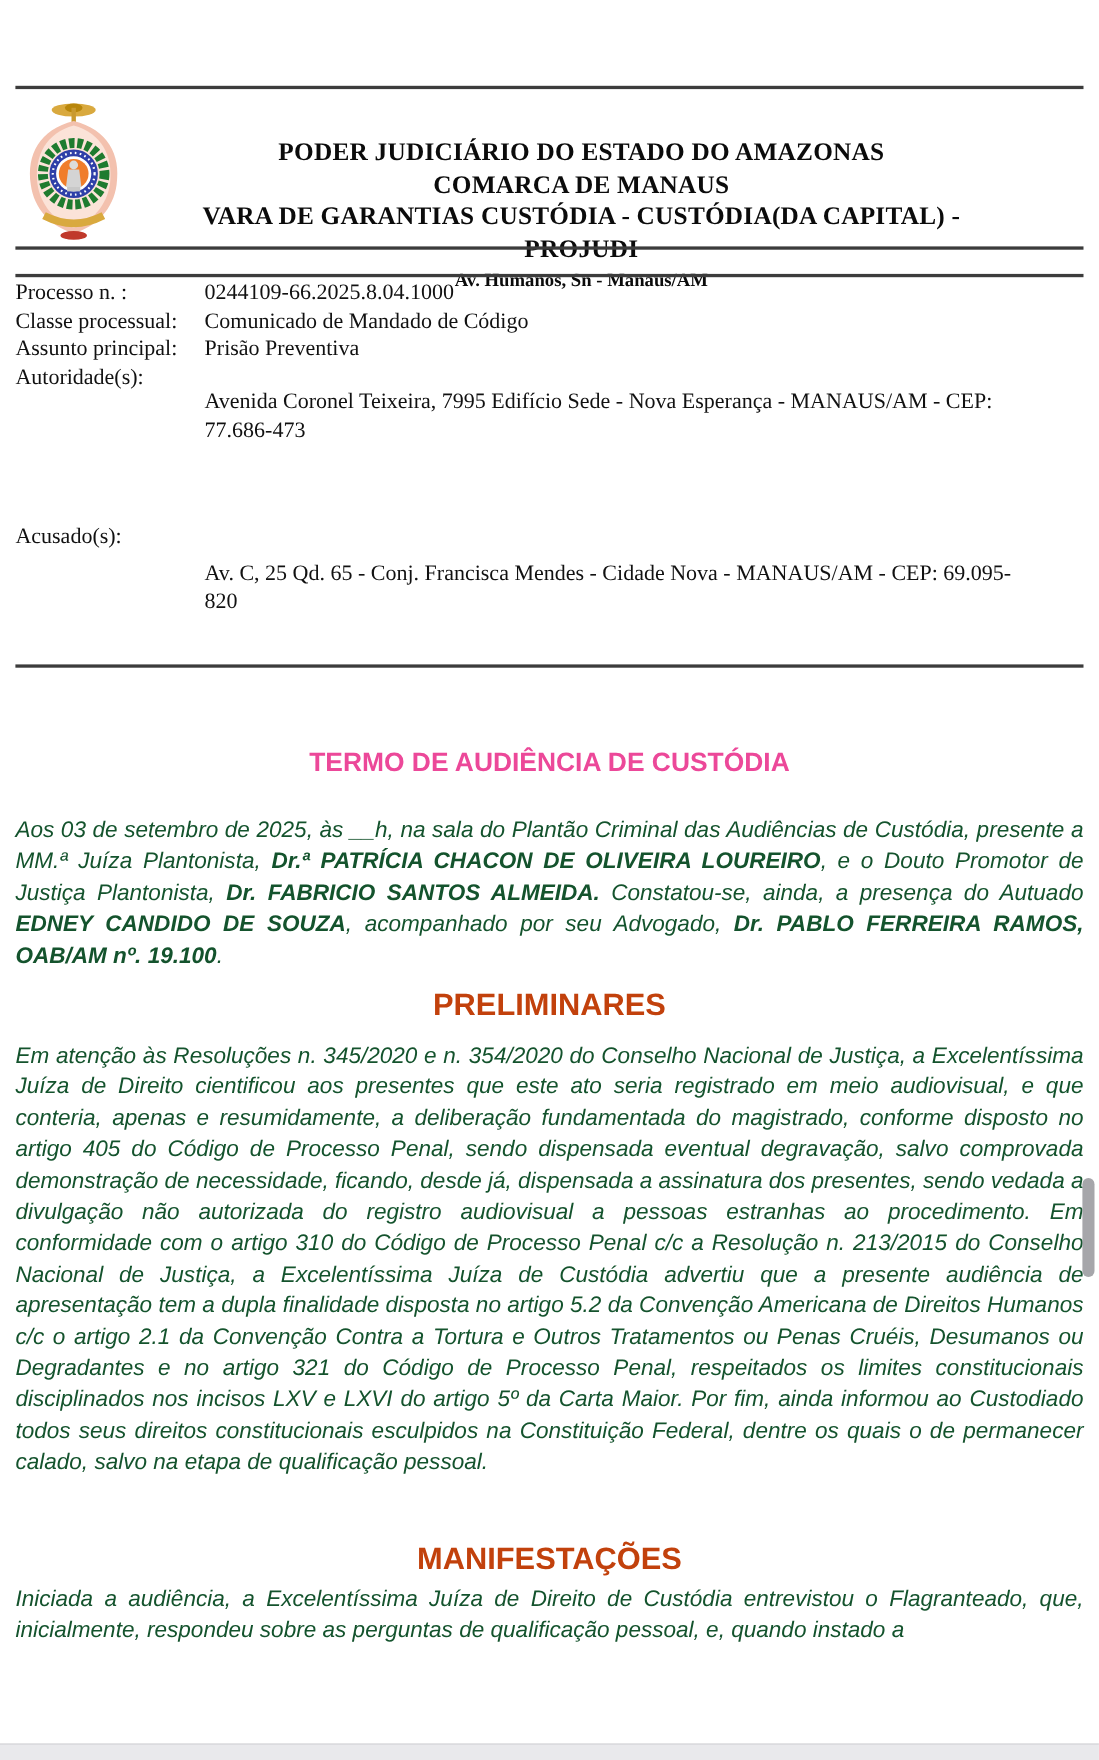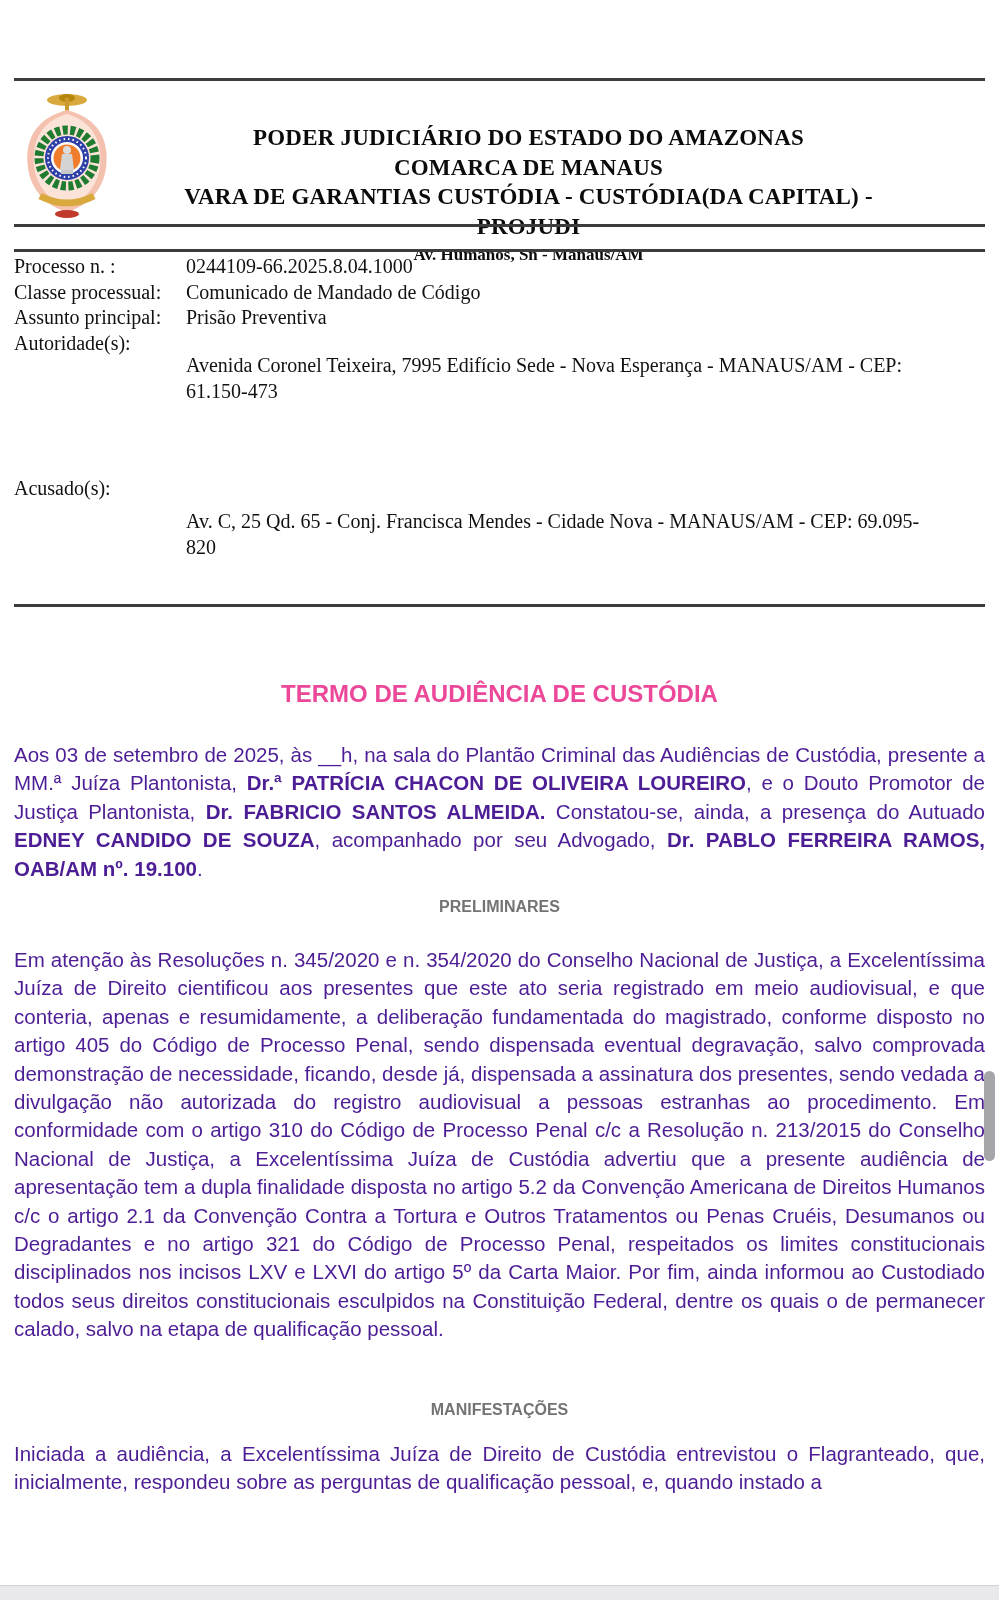--- a/index.html
+++ b/index.html
@@ -27,24 +27,24 @@
   .meta-value{flex:1;}
   .indent-block{position:absolute;left:186px;width:742px;font-size:20px;line-height:25.5px;}
   #authorities{top:353px;}
   #accused-list{top:509px;width:752px;}
   .indent-block p{margin:0;}
   #accused-label{position:absolute;left:14px;top:477px;font-size:20px;}
   .doc-title{position:absolute;left:14px;right:14px;top:680px;text-align:center;
              font-family:"Liberation Sans", sans-serif;font-weight:bold;font-size:24px;color:#ec4899;}
   .para{position:absolute;left:14px;right:14px;text-align:justify;
         font-family:"Liberation Sans", sans-serif;font-size:20.5px;line-height:28.4px;
-        color:#4c1d95;margin:0;}
+        color:#14532d;margin:0;font-style:italic;}
   #opening-para{top:741px;}
   .section-heading{position:absolute;left:14px;right:14px;text-align:center;
-        font-family:"Liberation Sans", sans-serif;font-weight:bold;font-size:16px;color:#737373;}
+        font-family:"Liberation Sans", sans-serif;font-weight:bold;font-size:28px;color:#c2410c;}
   #heading-preliminares{top:898px;}
   #para-preliminares{top:946px;}
   #heading-manifestacoes{top:1401px;}
   #para-manifestacoes{top:1440px;}
   .b{font-weight:bold;}
 
   
   .scrollbar-thumb{position:absolute;right:4px;top:1071px;width:11px;height:90px;
         background:#a6a6aa;border-radius:6px;}
   .bottom-bar{position:absolute;left:0;right:0;bottom:0;height:14px;background:#e9e9ec;
@@ -105,21 +105,21 @@
     <div class="meta-row">
       <span class="meta-label">Assunto principal:</span>
       <span class="meta-value">Prisão Preventiva</span>
     </div>
     <div class="meta-row">
       <span class="meta-label">Autoridade(s):</span>
     </div>
   </div>
 
   <div class="indent-block" id="authorities">
-      <p>Avenida Coronel Teixeira, 7995 Edifício Sede - Nova Esperança - MANAUS/AM - CEP: 61.150-473</p>
+      <p>Avenida Coronel Teixeira, 7995 Edifício Sede - Nova Esperança - MANAUS/AM - CEP: 77.686-473</p>
     </div>
 
   <div id="accused-label">Acusado(s):</div>
 
   <div class="indent-block" id="accused-list">
       <p>Av. C, 25 Qd. 65 - Conj. Francisca Mendes - Cidade Nova - MANAUS/AM - CEP: 69.095-820</p>
     </div>
 
   <div class="rule" id="rule-divider"></div>
 

